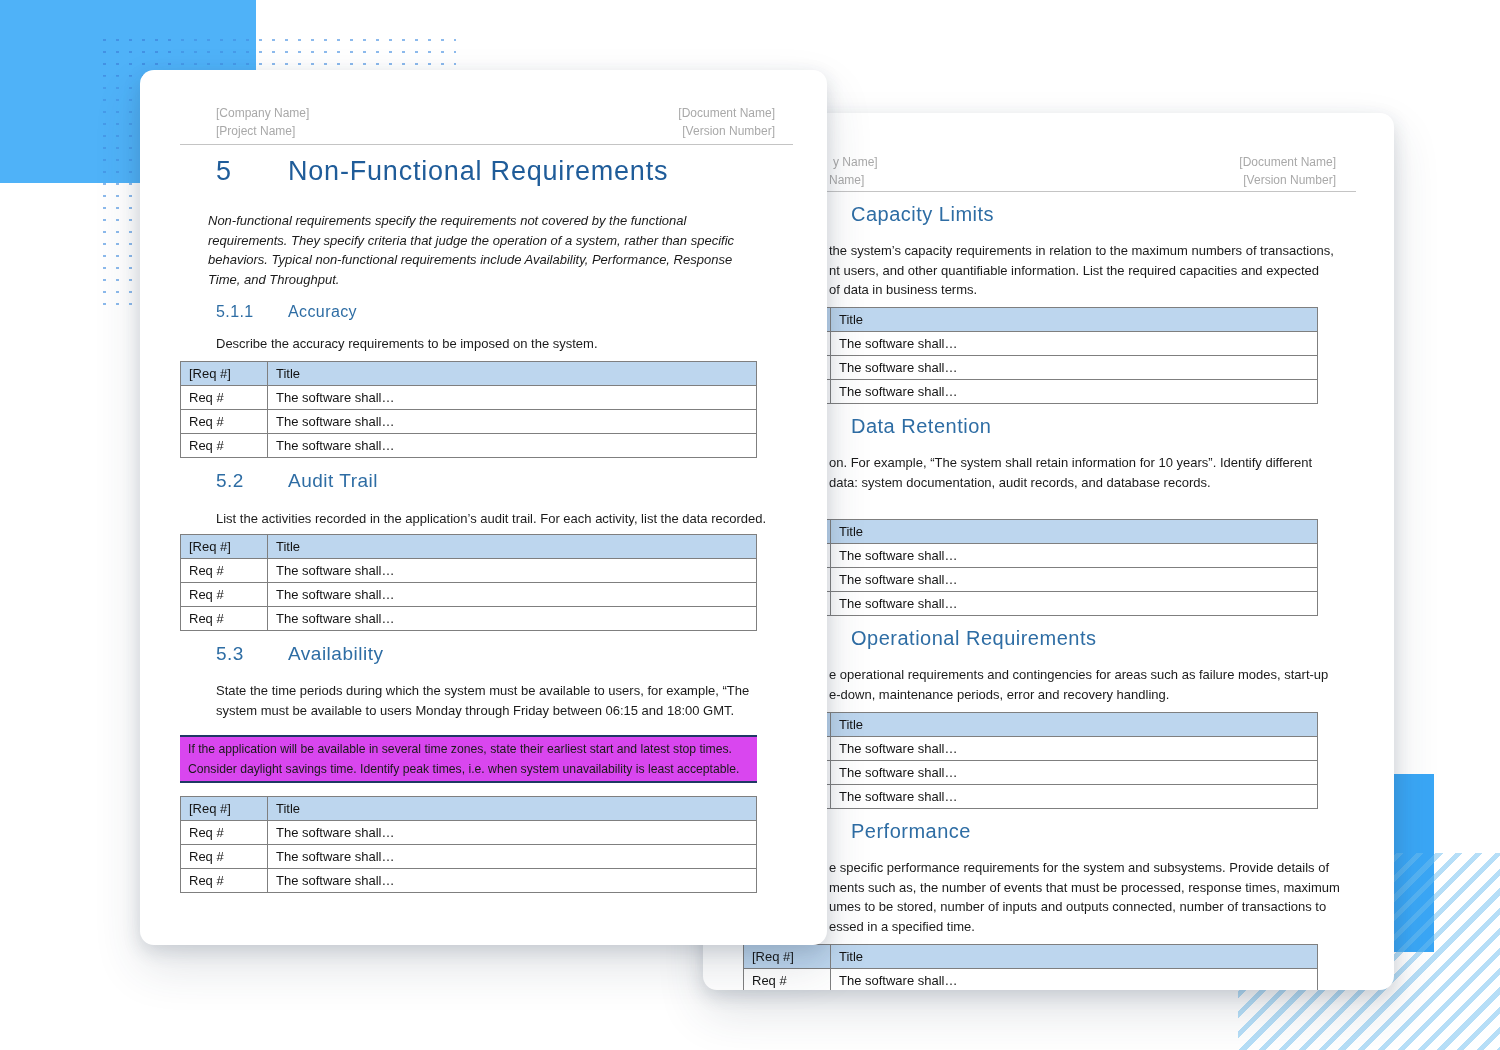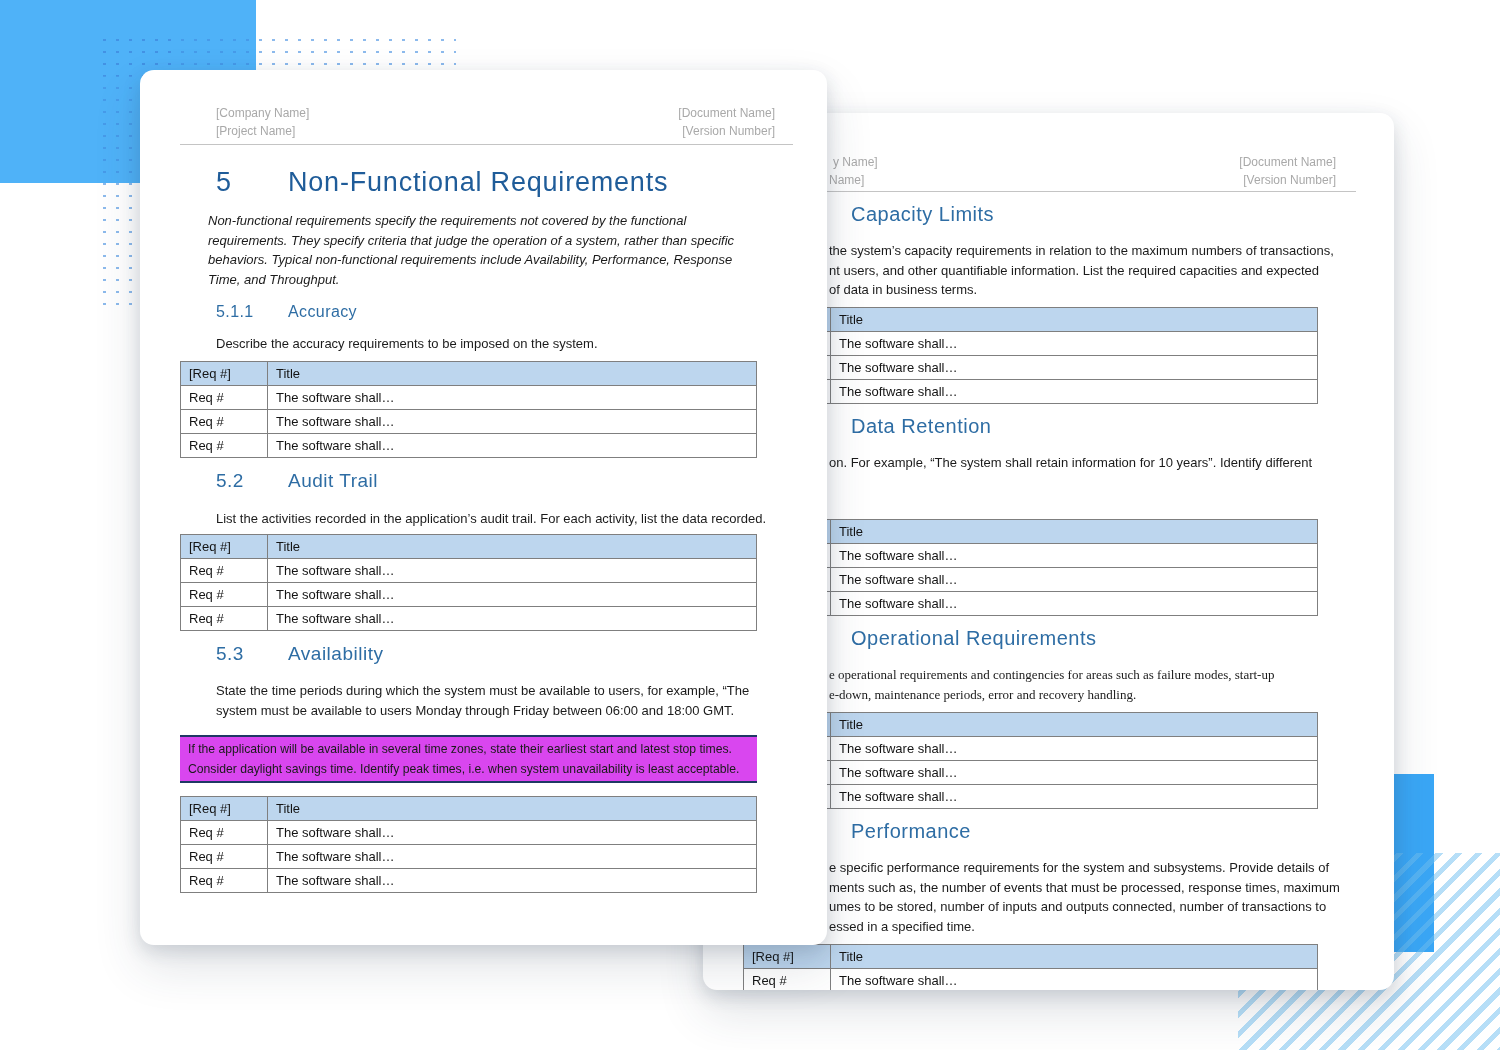--- a/index.html
+++ b/index.html
@@ -22,21 +22,21 @@
         box-shadow:0 6px 18px rgba(40,55,80,0.16), 0 22px 48px rgba(40,55,80,0.14);}
   .page-back{left:703px;top:113px;width:655px;height:877px;overflow:hidden;z-index:1;}
   .page-front{left:140px;top:70px;width:651px;height:875px;overflow:hidden;z-index:2;}
 
   
   .hdr{font-size:12px;line-height:18px;color:#A9A9A9;}
   .hdr div{white-space:nowrap;}
   .divider{border-top:1.5px solid #C4C4C4;height:0;}
 
   
-  .h1{font-size:27px;color:#1F5C99;letter-spacing:0.8px;white-space:nowrap;margin-top:11px;}
+  .h1{font-size:27px;color:#1F5C99;letter-spacing:0.8px;white-space:nowrap;}
   .h1 .hnum,.h2 .hnum,.h3 .hnum{display:inline-block;width:72px;}
   .h2{font-size:19px;color:#2E6DA4;letter-spacing:0.5px;white-space:nowrap;}
   .h3{font-size:16px;color:#2E6DA4;letter-spacing:0.4px;white-space:nowrap;}
   .h2b{font-size:20px;color:#2E6DA4;letter-spacing:0.5px;white-space:nowrap;}
 
   
   .body{font-size:13px;line-height:19.5px;color:#1b1b1b;}
   .body .ln{display:block;white-space:nowrap;}
 
   
@@ -98,20 +98,21 @@
       <tr>
           <td>Req #</td>
           <td>The software shall…</td>
         </tr>
     </tbody>
   </table>
 
   <div class="abs h2b" style="left:112px;top:302px;">Data Retention</div>
   <div class="abs body" style="left:90px;top:340px;">
     <span class="ln">on. For example, “The system shall retain information for 10 years”. Identify different</span>
+    <span class="ln">data: system documentation, audit records, and database records.</span>
   </div>
   <table class="req-table w575" style="left:40px;top:406px;">
     <colgroup>
         <col style="width:87px">
         <col>
       </colgroup>
     <tbody>
       <tr class="hrow">
           <td>[Req #]</td>
           <td>Title</td>
@@ -125,21 +126,21 @@
           <td>The software shall…</td>
         </tr>
       <tr>
           <td>Req #</td>
           <td>The software shall…</td>
         </tr>
     </tbody>
   </table>
 
   <div class="abs h2b" style="left:112px;top:514px;">Operational Requirements</div>
-  <div class="abs body" style="left:90px;top:552px;font-family:Liberation Serif, serif;">
+  <div class="abs body" style="left:90px;top:552px;">
     <span class="ln">e operational requirements and contingencies for areas such as failure modes, start-up</span>
     <span class="ln">e-down, maintenance periods, error and recovery handling.</span>
   </div>
   <table class="req-table w575" style="left:40px;top:599px;">
     <colgroup>
         <col style="width:87px">
         <col>
       </colgroup>
     <tbody>
       <tr class="hrow">
@@ -269,21 +270,21 @@
           <td>The software shall…</td>
         </tr>
     </tbody>
   </table>
 
   <div class="abs h2" style="left:40px;top:573px;">
     <span class="hnum">5.3</span><span>Availability</span>
   </div>
   <div class="abs body" style="left:40px;top:611px;">
     <span class="ln">State the time periods during which the system must be available to users, for example, “The</span>
-    <span class="ln">system must be available to users Monday through Friday between 06:00 and 18:00 GMT.</span>
+    <span class="ln">system must be available to users Monday through Friday between 06:15 and 18:00 GMT.</span>
   </div>
   <div class="abs note" style="left:40px;top:665px;">
     <span class="ln">If the application will be available in several time zones, state their earliest start and latest stop times.</span>
     <span class="ln">Consider daylight savings time. Identify peak times, i.e. when system unavailability is least acceptable.</span>
   </div>
   <table class="req-table" style="left:40px;top:726px;">
     <colgroup>
         <col style="width:87px">
         <col>
       </colgroup>

